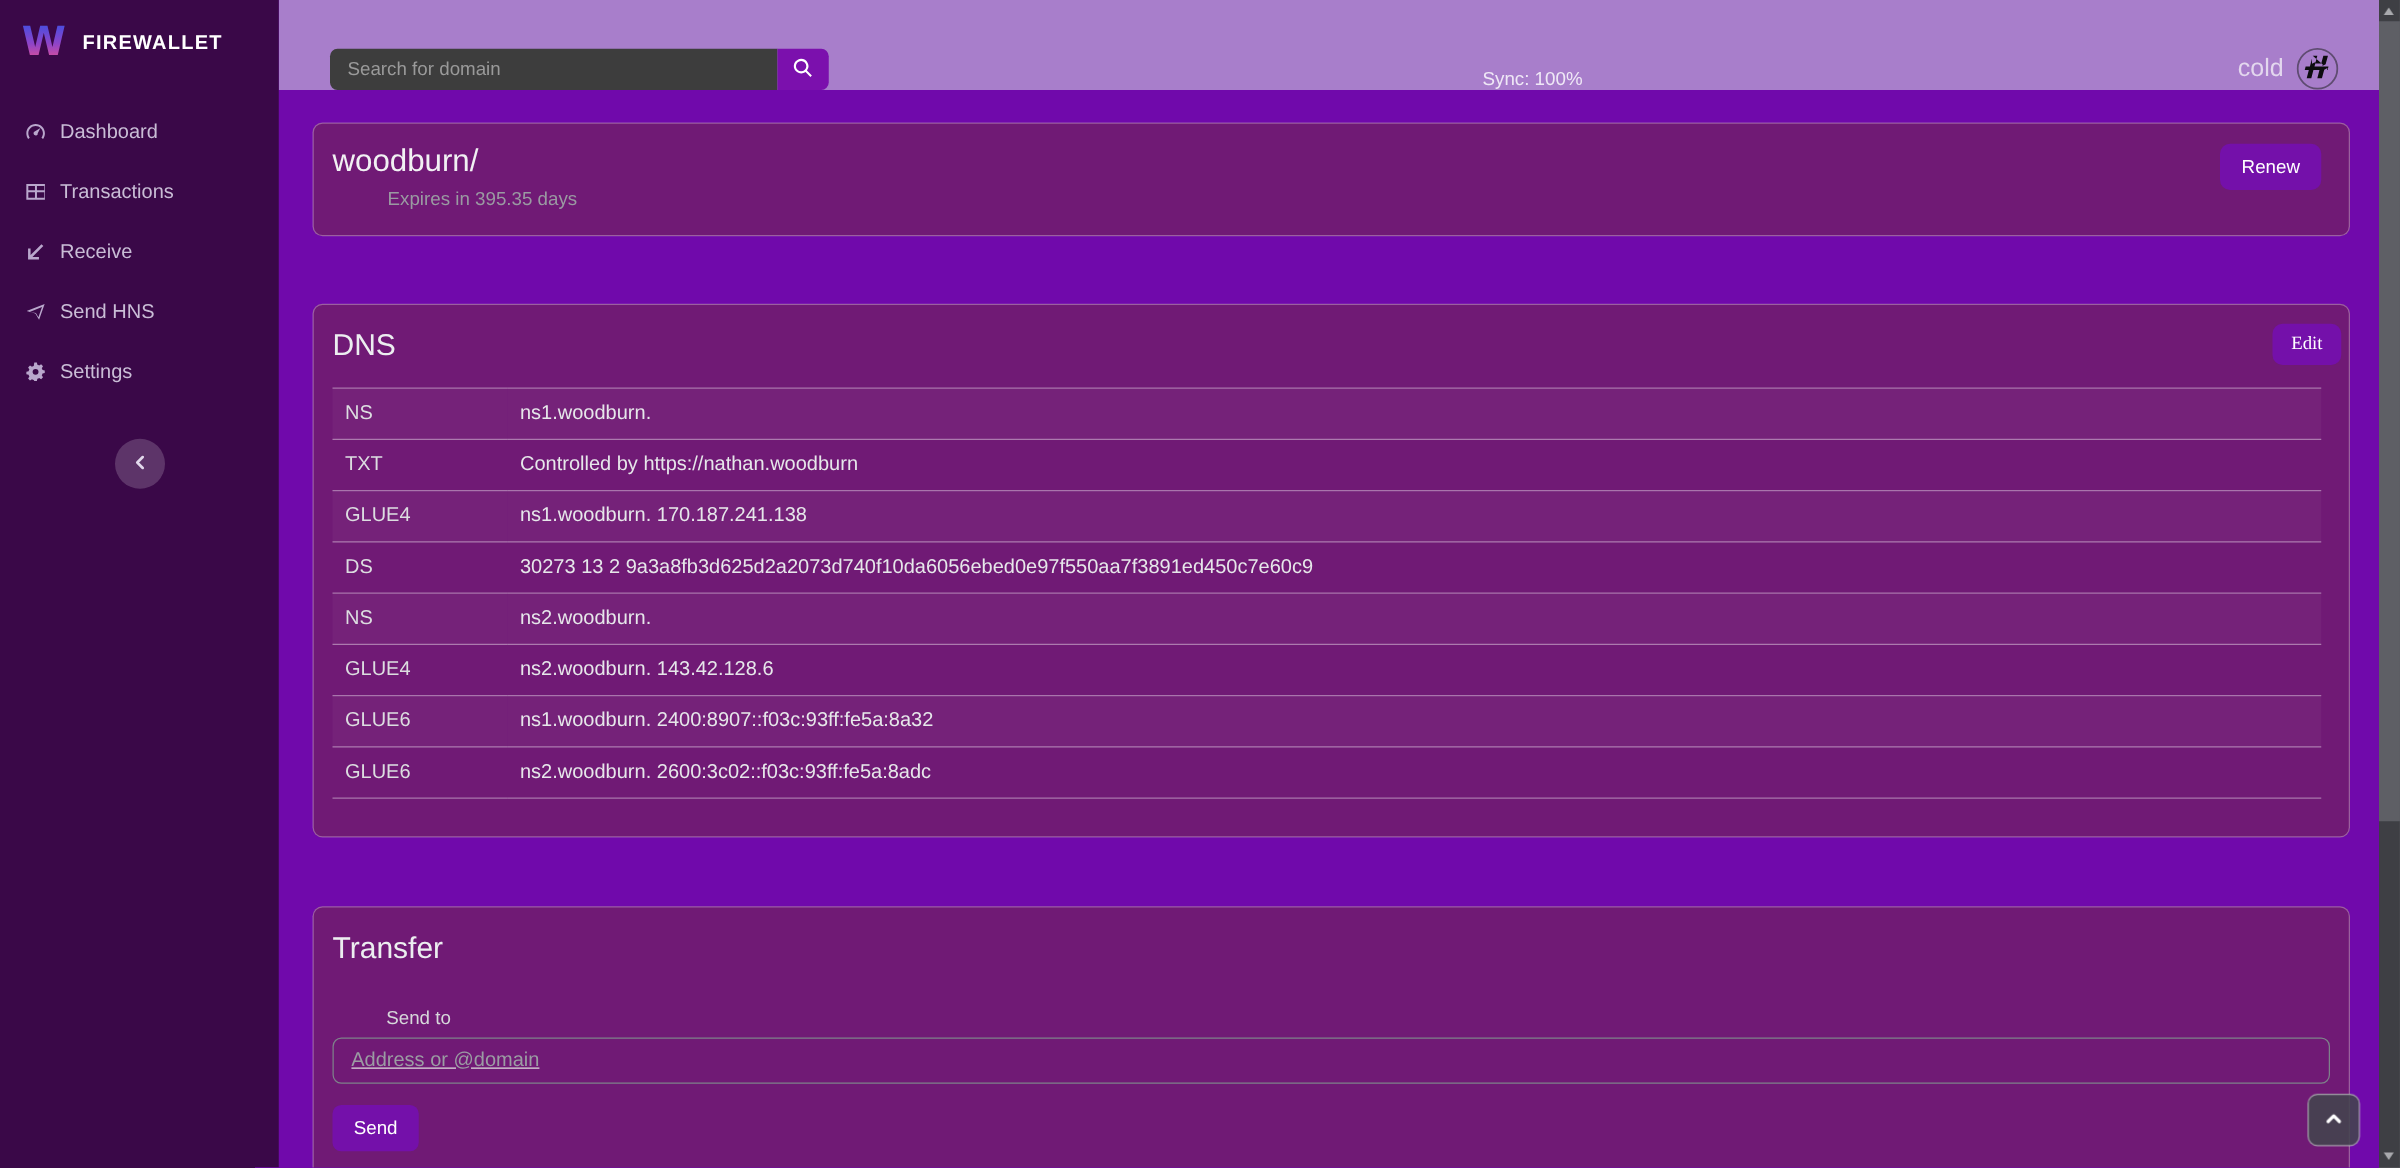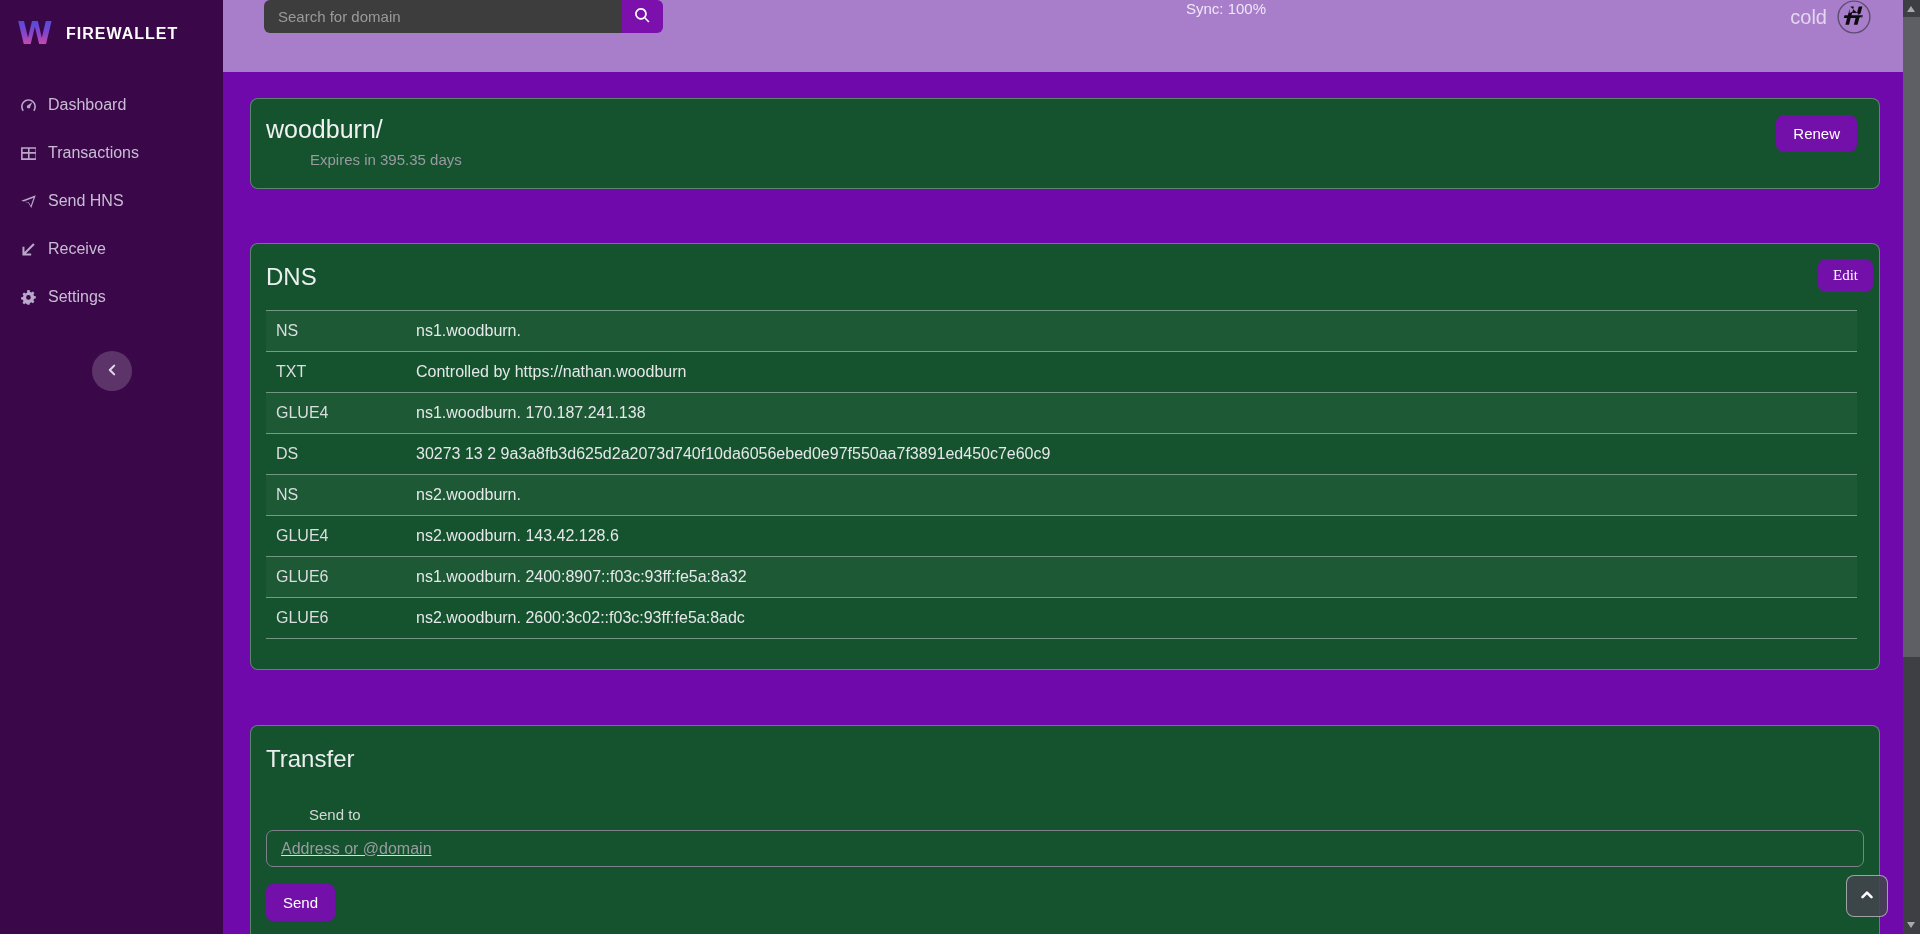--- a/index.html
+++ b/index.html
@@ -13,57 +13,57 @@
 
   
   .sidebar {
     width:223px; flex-shrink:0; background:#3a0848;
     position:relative; z-index:5; height:100%;
   }
   .brand { display:flex; align-items:center; gap:12px; padding:13px 14px 18px 16px; }
   .brand-name { color:#ffffff; font-weight:bold; font-size:16px; letter-spacing:1px; }
   .nav { margin-top:8px; }
   .nav-item {
-    display:flex; align-items:flex-end; gap:11px;
+    display:flex; align-items:flex-start; gap:11px;
     padding:15px 20px; color:#c9bdd6; font-size:16px; cursor:pointer;
   }
   .nav-icon { width:17px; height:17px; flex-shrink:0; display:flex; align-items:center; justify-content:center; }
   .nav-icon svg { width:17px; height:17px; fill:#b9a7cc; }
   .collapse-btn {
     position:absolute; left:92px; top:351px; width:40px; height:40px;
     border-radius:50%; background:rgba(255,255,255,0.18); border:none;
     display:flex; align-items:center; justify-content:center; cursor:pointer;
   }
 
   
   .main { flex:1; position:relative; height:100%; }
 
   .topbar {
-    height:72px; background:#a87ecb; display:flex; align-items:flex-start; position:relative;
+    height:72px; background:#a87ecb; display:flex; align-items:flex-end; position:relative;
   }
   .search-group { margin-left:41px; display:flex; height:33px; width:399px; }
   .search-input {
     flex:1; background:#3d3d3d; border:none; outline:none;
     border-radius:6px 0 0 6px; color:#dddddd; padding:0 14px; font-size:15px;
     font-family:inherit;
   }
   .search-input::placeholder { color:#9a9a9a; }
   .search-btn {
     width:41px; background:#7b10ad; border:none; border-radius:0 6px 6px 0;
     display:flex; align-items:center; justify-content:center; cursor:pointer;
   }
   .sync-text { position:absolute; left:963px; color:#efe8f6; font-size:15px; }
   .wallet-group { position:absolute; right:49px; display:flex; align-items:center; gap:10px; }
   .wallet-name { color:#e3d7ee; font-size:20px; }
   .hs-badge { width:34px; height:34px; cursor:pointer; }
 
   
   .content { padding:26px 40px 0 27px; }
   .card {
-    background:#14532d; border:1px solid rgba(255,255,255,0.30);
+    background:#701a75; border:1px solid rgba(255,255,255,0.30);
     border-radius:8px; position:relative;
   }
   .card-domain { height:91px; padding:14px 22px 14px 15px; }
   .domain-title { font-size:25px; font-weight:400; color:#f1f1f3; margin-top:2px; }
   .domain-expiry { font-size:15px; color:#9a9aa2; margin-top:7px;margin-left:44px; }
   .btn-purple {
     background:#7410aa; color:#ffffff; border:none; border-radius:8px;
     font-size:15px; font-family:inherit; cursor:pointer;
   }
   .renew-btn { position:absolute; right:22px; top:16px; padding:10px 17px; }
@@ -148,32 +148,32 @@
         <span class="nav-icon">
           <svg viewBox="0 0 16 16">
               <path d="M1 2h14v12H1V2zm1.5 1.5v3.2h5v-3.2h-5zm6.5 0v3.2h5.5v-3.2H9zM2.5 8.2v4.3h5V8.2h-5zm6.5 0v4.3h5.5V8.2H9z"></path>
             </svg>
         </span>
         <span>Transactions</span>
       </div>
       <div class="nav-item">
         <span class="nav-icon">
           <svg viewBox="0 0 16 16">
+              <path d="M12.4 2.2l1.4 1.4-8.2 8.2h4.9v1.9H2.3V5.5h1.9v4.9l8.2-8.2z"></path>
+            </svg>
+        </span>
+        <span>Receive</span>
+      </div>
+      <div class="nav-item">
+        <span class="nav-icon">
+          <svg viewBox="0 0 16 16">
               <path d="M1.2 7.4L14.8 2l-4.2 12-2.8-4.8-6.6-1.8zm7 1.4l1.9 3.3 2.7-7.7-9.3 3.7 4.7 0.7z"></path>
             </svg>
         </span>
         <span>Send HNS</span>
-      </div>
-      <div class="nav-item">
-        <span class="nav-icon">
-          <svg viewBox="0 0 16 16">
-              <path d="M12.4 2.2l1.4 1.4-8.2 8.2h4.9v1.9H2.3V5.5h1.9v4.9l8.2-8.2z"></path>
-            </svg>
-        </span>
-        <span>Receive</span>
       </div>
       <div class="nav-item">
         <span class="nav-icon">
           <svg viewBox="0 0 17 17">
               <path fill-rule="evenodd" d="M9.5 1l.4 1.8c.5.1 1 .3 1.4.6l1.6-1 1.5 1.5-1 1.6c.3.4.5.9.6 1.4l1.8.4v2.1l-1.8.4c-.1.5-.3 1-.6 1.4l1 1.6-1.5 1.5-1.6-1c-.4.3-.9.5-1.4.6l-.4 1.8H7.4L7 14.9c-.5-.1-1-.3-1.4-.6l-1.6 1-1.5-1.5 1-1.6c-.3-.4-.5-.9-.6-1.4L1.1 10.4V8.3l1.8-.4c.1-.5.3-1 .6-1.4l-1-1.6 1.5-1.5 1.6 1c.4-.3.9-.5 1.4-.6L7.4 1h2.1zM8.45 6.1a2.35 2.35 0 100 4.7 2.35 2.35 0 000-4.7z"></path>
             </svg>
         </span>
         <span>Settings</span>
       </div>
     </nav>

